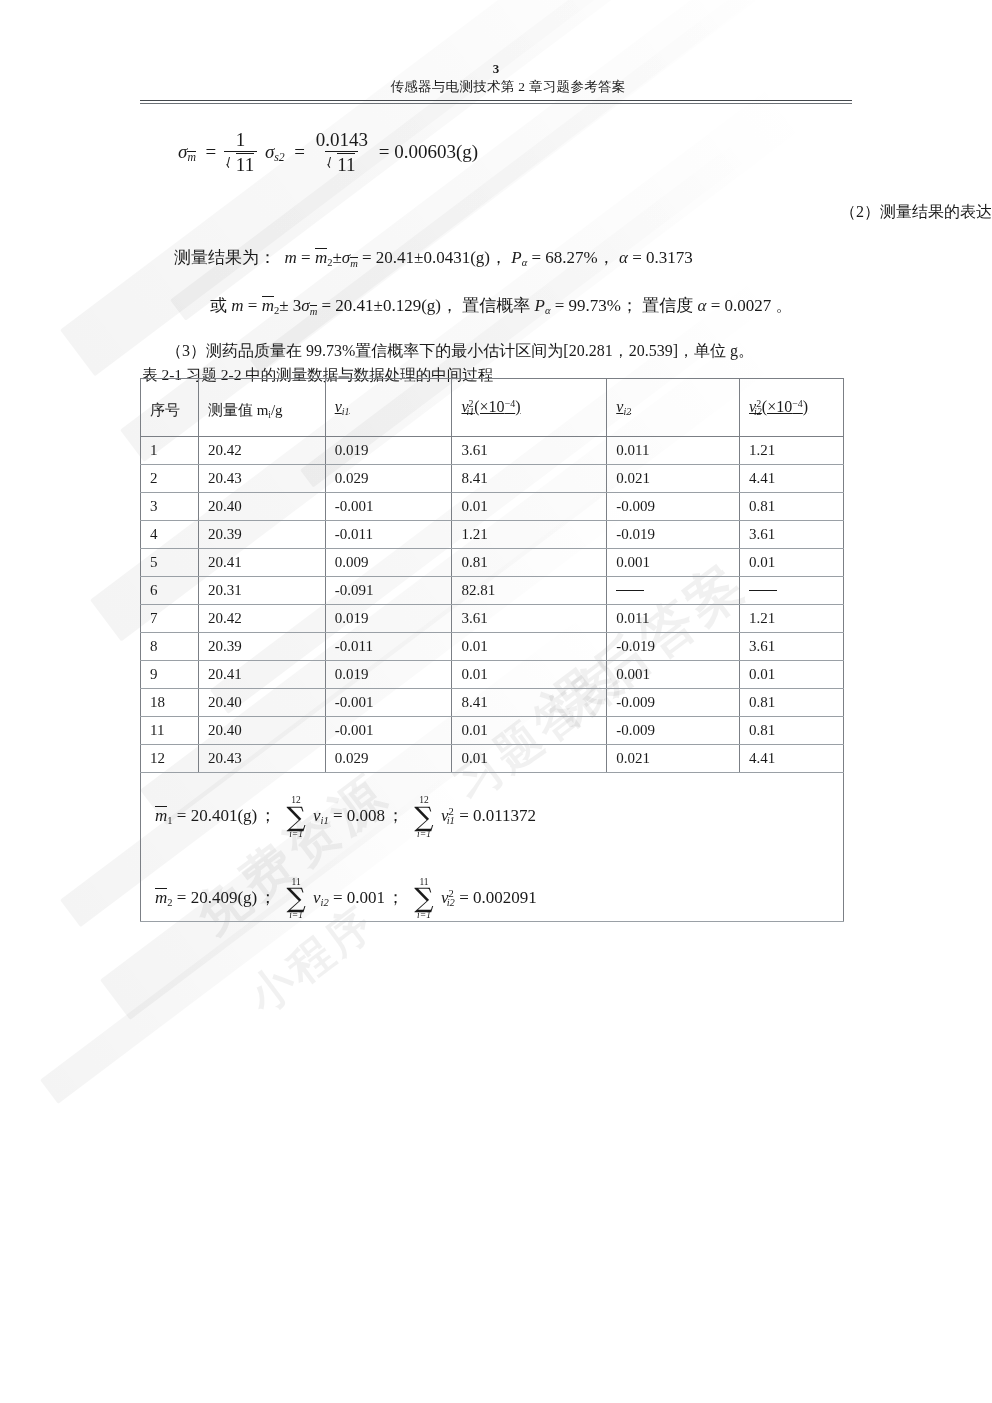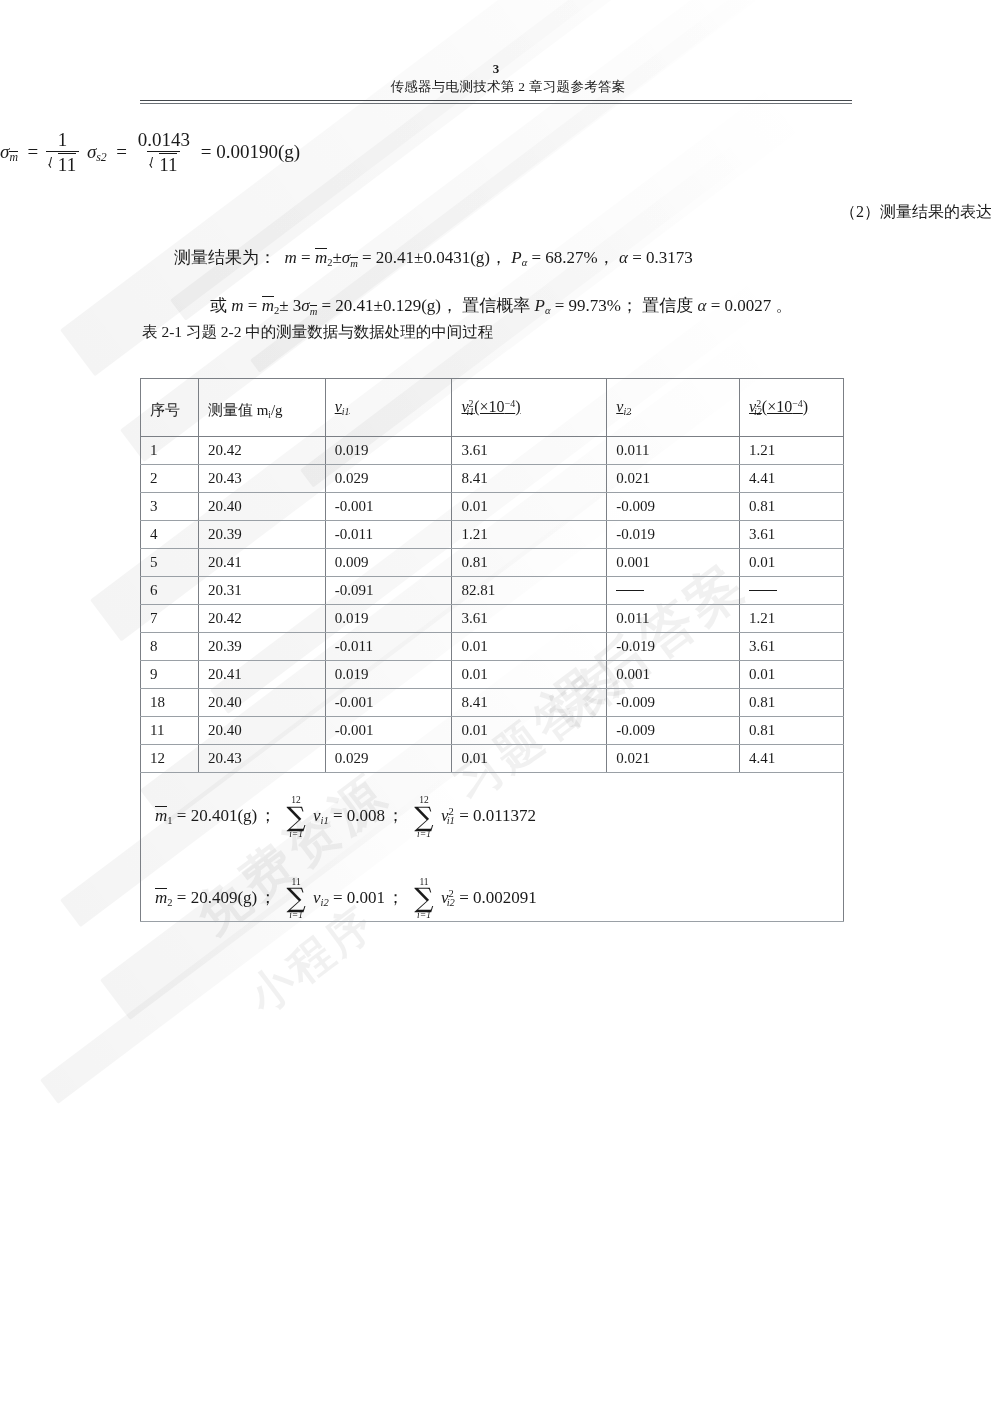--- a/index.html
+++ b/index.html
@@ -153,20 +153,21 @@
   .sigma-sum .lim-lo { font-style: italic; }
   .sigma-sum .big {
     font-size: 27px;
     line-height: 0.85;
     font-family: "DejaVu Serif", serif;
   }
 
   
   .eq-top {
     margin: 26px 0 10px 0;
+    padding-left: 178px;
     font-size: 19px;
   }
   .para {
     padding-left: 174px;
     font-size: 16px;
     line-height: 1.5;
   }
   .p2 { margin-top: 24px; text-align: right; }
   .p3 { margin-top: 21px; font-size: 17px; }
   .p4 { margin-top: 22px; font-size: 17px; margin-left: 36px; }
@@ -277,21 +278,21 @@
       <span class="num">1</span>
       <span class="den"><span class="radic"><span class="bar">11</span></span></span>
     </span>
     <span class="it">σ</span><span class="sub">s2</span>
     <span>&nbsp;=</span>
     <span class="frac">
       <span class="num">0.0143</span>
       <span class="den"><span class="radic"><span class="bar">11</span></span></span>
     </span>
     <span>=</span>
-    <span>0.00190(g)</span>
+    <span>0.00603(g)</span>
   </div>
 
   <div class="para p2">（2）测量结果的表达</div>
 
   <div class="para p3 m">
     <span>测量结果为：</span>&nbsp;
     <span class="it">m</span>
     <span>=</span>
     <span class="ovl it">m</span><span class="sub sub-up">2</span><span>±</span><span class="it">σ</span><span class="sub ovl">m</span>
     <span>=</span>
@@ -311,20 +312,21 @@
     <span>20.41±0.129(g)</span><span>，</span>
     <span>置信概率</span>
     <span class="it">P</span><span class="sub">α</span>
     <span>= 99.73%</span><span>；</span>
     <span>置信度</span>
     <span class="it">α</span>
     <span>= 0.0027</span>
     <span>。</span>
   </div>
 
+  <div class="para p5">（3）测药品质量在 99.73%置信概率下的最小估计区间为[20.281，20.539]，单位 g。</div>
 
   <div class="tbl-caption">表 2-1  习题 2-2 中的测量数据与数据处理的中间过程</div>
 
   <table class="data">
     <colgroup>
       <col class="c1">
         <col class="c2">
         <col class="c3">
         <col class="c4">
         <col class="c5">

